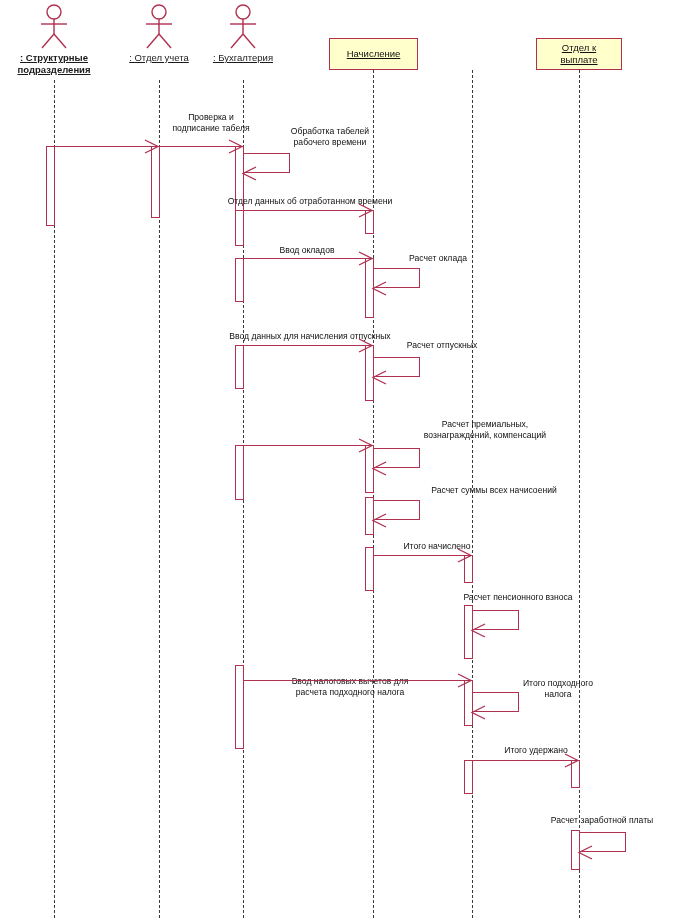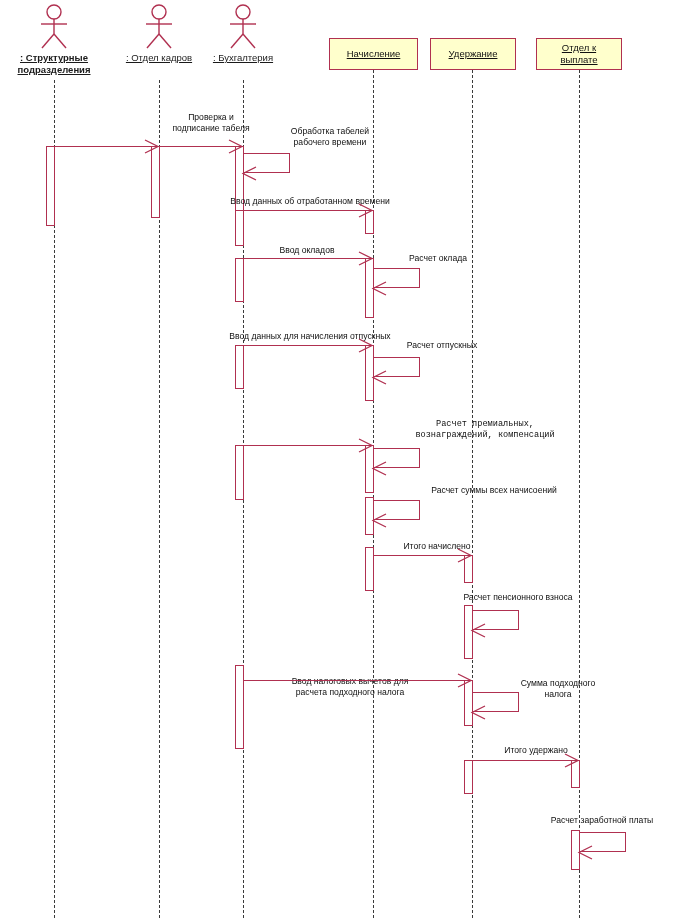--- a/index.html
+++ b/index.html
@@ -78,46 +78,41 @@
   <div class="actor" style="left:139px;top:4px;">
     <svg width="40" height="46" viewBox="0 0 40 46">
       <circle cx="20" cy="8" r="7" fill="none" stroke="#b03050" stroke-width="1.4"></circle>
       <line x1="20" y1="15" x2="20" y2="30" stroke="#b03050" stroke-width="1.4"></line>
       <line x1="7" y1="20" x2="33" y2="20" stroke="#b03050" stroke-width="1.4"></line>
       <line x1="20" y1="30" x2="8" y2="44" stroke="#b03050" stroke-width="1.4"></line>
       <line x1="20" y1="30" x2="32" y2="44" stroke="#b03050" stroke-width="1.4"></line>
     </svg>
   </div>
   <div class="actor-label" style="left:110px;top:52px;width:98px;">
-    <span>: Отдел кадров</span>
+    <span>: Отдел учета</span>
   </div>
 
   <div class="actor" style="left:223px;top:4px;">
     <svg width="40" height="46" viewBox="0 0 40 46">
       <circle cx="20" cy="8" r="7" fill="none" stroke="#b03050" stroke-width="1.4"></circle>
       <line x1="20" y1="15" x2="20" y2="30" stroke="#b03050" stroke-width="1.4"></line>
       <line x1="7" y1="20" x2="33" y2="20" stroke="#b03050" stroke-width="1.4"></line>
       <line x1="20" y1="30" x2="8" y2="44" stroke="#b03050" stroke-width="1.4"></line>
       <line x1="20" y1="30" x2="32" y2="44" stroke="#b03050" stroke-width="1.4"></line>
     </svg>
   </div>
   <div class="actor-label" style="left:196px;top:52px;width:94px;">
     <span>: Бухгалтерия</span>
   </div>
 
   <div class="objbox" style="left:329px;top:38px;width:89px;height:32px;">
     <div>
       <span>Начисление</span>
     </div>
   </div>
-  <div class="objbox" style="left:430px;top:38px;width:86px;height:32px;">
-    <div>
-      <span>Удержание</span>
-    </div>
-  </div>
   <div class="objbox" style="left:536px;top:38px;width:86px;height:32px;">
     <div>
       <span>Отдел к</span><br>
       <span>выплате</span>
     </div>
   </div>
 
   <div class="lifeline" style="left:54px;top:80px;height:838px;"></div>
   <div class="lifeline" style="left:159px;top:80px;height:838px;"></div>
   <div class="lifeline" style="left:243px;top:80px;height:838px;"></div>
@@ -169,21 +164,21 @@
 
   <div class="msg-label" style="left:270px;top:126px;width:120px;">Обработка табелей
 рабочего времени</div>
   <div class="selfcall" style="left:244px;top:153px;width:46px;height:20px;"></div>
   <div class="arrowv" style="left:241px;top:166px;">
     <svg width="16" height="15">
         <polyline points="15,1 2,7.5 15,14" fill="none" stroke="#b03050" stroke-width="1.3"></polyline>
       </svg>
   </div>
 
-  <div class="msg-label" style="left:205px;top:196px;width:210px;">Ввод данных об отработанном времени</div>
+  <div class="msg-label" style="left:205px;top:196px;width:210px;">Отдел данных об отработанном времени</div>
   <div class="msg-line" style="left:244px;top:210px;width:128px;"></div>
   <div class="arrowv" style="left:358px;top:203px;">
     <svg width="16" height="15">
         <polyline points="1,1 14,7.5 1,14" fill="none" stroke="#b03050" stroke-width="1.3"></polyline>
       </svg>
   </div>
 
   <div class="msg-label" style="left:248px;top:245px;width:118px;">Ввод окладов</div>
   <div class="msg-line" style="left:244px;top:258px;width:128px;"></div>
   <div class="arrowv" style="left:358px;top:251px;">
@@ -216,21 +211,21 @@
       </svg>
   </div>
 
   <div class="msg-line" style="left:244px;top:445px;width:128px;"></div>
   <div class="arrowv" style="left:358px;top:438px;">
     <svg width="16" height="15">
         <polyline points="1,1 14,7.5 1,14" fill="none" stroke="#b03050" stroke-width="1.3"></polyline>
       </svg>
   </div>
 
-  <div class="msg-label" style="left:395px;top:419px;width:180px;font-family:Liberation Mono, monospace;">Расчет премиальных,
+  <div class="msg-label" style="left:395px;top:419px;width:180px;">Расчет премиальных,
 вознаграждений, компенсаций</div>
   <div class="selfcall" style="left:374px;top:448px;width:46px;height:20px;"></div>
   <div class="arrowv" style="left:371px;top:461px;">
     <svg width="16" height="15">
         <polyline points="15,1 2,7.5 15,14" fill="none" stroke="#b03050" stroke-width="1.3"></polyline>
       </svg>
   </div>
 
   <div class="msg-label" style="left:404px;top:485px;width:180px;">Расчет суммы всех начисоений</div>
   <div class="selfcall" style="left:374px;top:500px;width:46px;height:20px;"></div>
@@ -258,21 +253,21 @@
 
   <div class="msg-label" style="left:255px;top:652px;width:190px;margin-top:24px;">Ввод налоговых вычетов для
 расчета подходного налога</div>
   <div class="msg-line" style="left:244px;top:680px;width:227px;"></div>
   <div class="arrowv" style="left:457px;top:673px;">
     <svg width="16" height="15">
         <polyline points="1,1 14,7.5 1,14" fill="none" stroke="#b03050" stroke-width="1.3"></polyline>
       </svg>
   </div>
 
-  <div class="msg-label" style="left:497px;top:678px;width:122px;">Сумма подходного
+  <div class="msg-label" style="left:497px;top:678px;width:122px;">Итого подходного
 налога</div>
   <div class="selfcall" style="left:473px;top:692px;width:46px;height:20px;"></div>
   <div class="arrowv" style="left:470px;top:705px;">
     <svg width="16" height="15">
         <polyline points="15,1 2,7.5 15,14" fill="none" stroke="#b03050" stroke-width="1.3"></polyline>
       </svg>
   </div>
 
   <div class="msg-label" style="left:475px;top:745px;width:122px;">Итого удержано</div>
   <div class="msg-line" style="left:473px;top:760px;width:105px;"></div>

